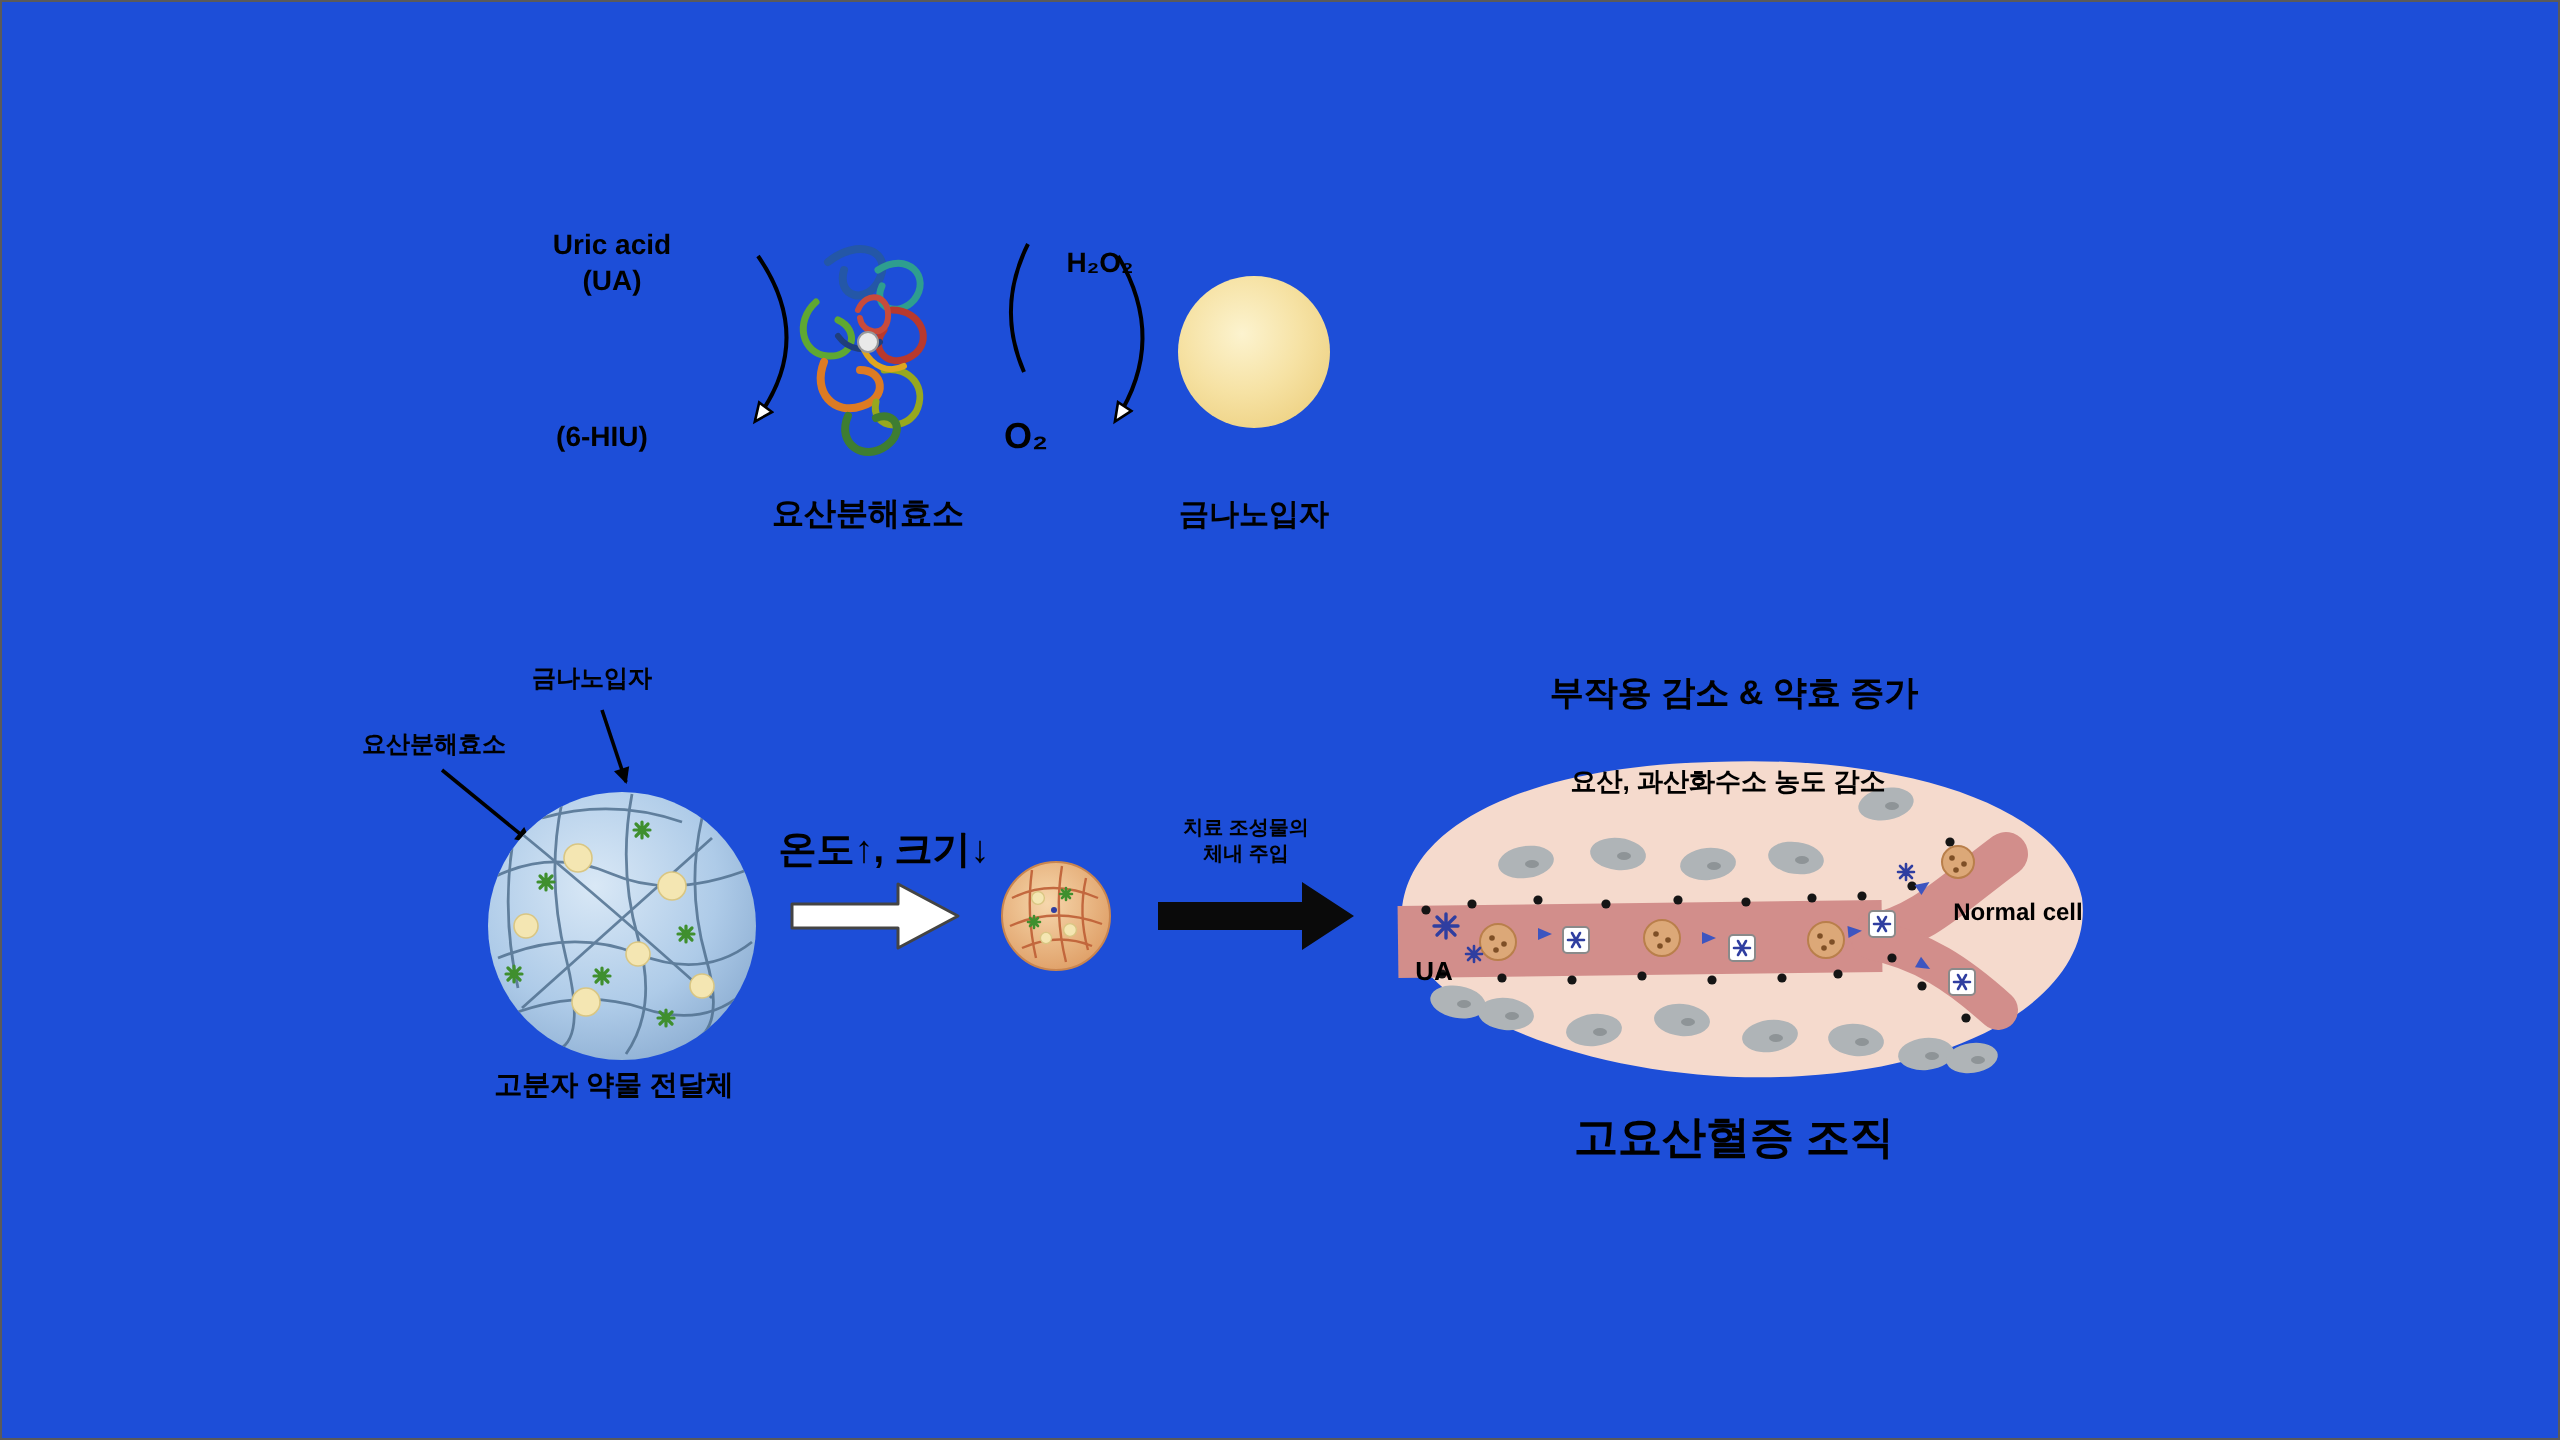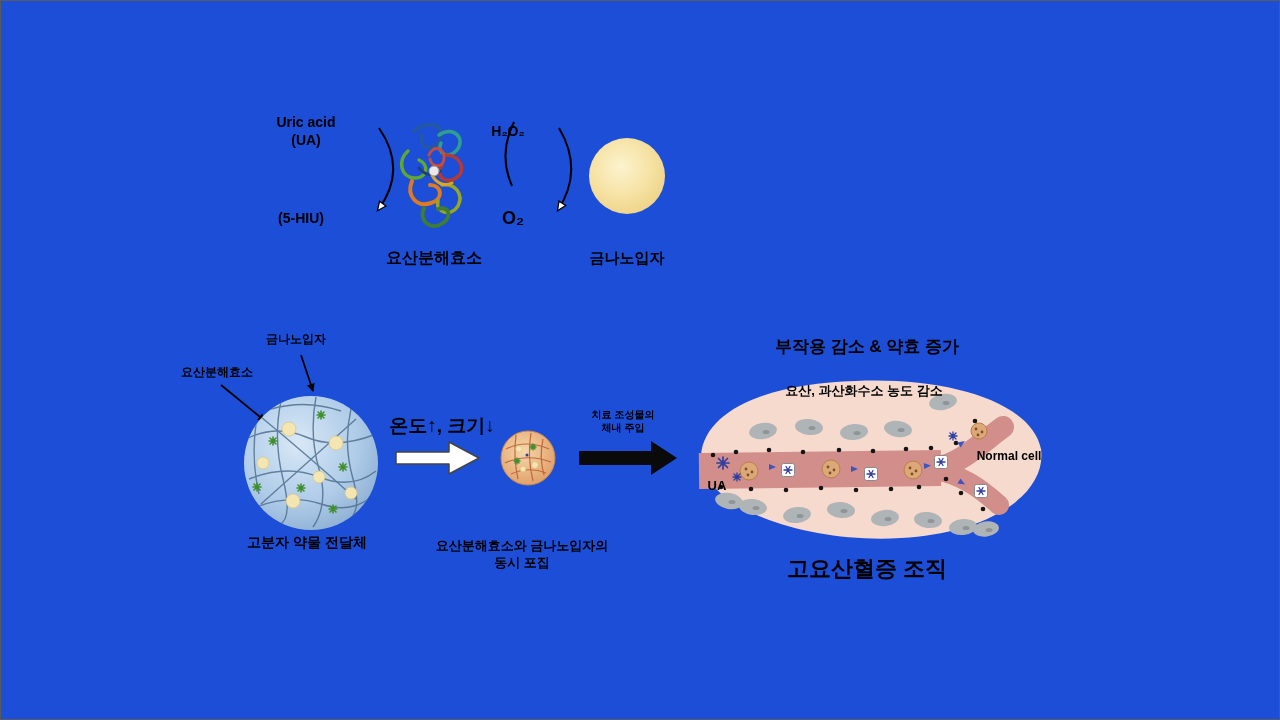--- a/index.html
+++ b/index.html
@@ -17,24 +17,24 @@
 <body>
 
 <div id="canvas">
 
   <div class="lbl" style="left:245px;top:112px;width:120px;font-size:14px">
     <div>Uric acid</div>
     <div>(UA)</div>
   </div>
 
   <div class="lbl" style="left:190px;top:208px;width:220px;font-size:14px">
-    <div>(5-HIU)</div>
+    <div>(6-HIU)</div>
   </div>
 
-  <div class="lbl" style="left:477px;top:121px;width:60px;font-size:14px">H₂O₂</div>
+  <div class="lbl" style="left:519px;top:121px;width:60px;font-size:14px">H₂O₂</div>
   <div class="lbl" style="left:487px;top:206px;width:50px;font-size:18px">O₂</div>
 
   <svg class="layer" style="left:355px;top:105px" width="240" height="130" viewBox="0 0 240 130">
     <defs>
       <marker id="ah1" markerWidth="14" markerHeight="14" refX="9" refY="5" orient="auto" markerUnits="userSpaceOnUse">
         <path d="M1,1 L10,5 L1,9 Z" fill="#ffffff" stroke="#000000" stroke-width="1.3"></path>
       </marker>
     </defs>
     <g fill="none" stroke="#000000" stroke-width="2">
       <path d="M23,22 Q52,64 22,104" marker-end="url(#ah1)"></path>
@@ -170,24 +170,20 @@
       </g>
       <circle cx="366" cy="126" r="1.5" fill="#2F3EA0"></circle>
     </g>
 
     <path d="M418,122 L490,122 L490,112 L516,129 L490,146 L490,136 L418,136 Z" fill="#0a0a0a"></path>
   </svg>
 
   <div class="lbl" style="left:206px;top:532px;width:200px;font-size:14px">고분자 약물 전달체</div>
   <div class="lbl" style="left:381px;top:413px;width:120px;font-size:19px">온도↑, 크기↓</div>
 
-  <div class="lbl" style="left:411px;top:537px;width:220px;font-size:13px">
-    <div>요산분해효소와 금나노입자의</div>
-    <div>동시 포집</div>
-  </div>
 
   <div class="lbl" style="left:552px;top:407px;width:140px;font-size:10px">
     <div>치료 조성물의</div>
     <div>체내 주입</div>
   </div>
 
   <svg class="layer" style="left:690px;top:356px" width="365" height="200" viewBox="0 0 365 200">
 
     <path d="M10,98 C14,52 80,26 165,24 C255,20 340,44 350,92 C356,136 300,176 210,181 C115,187 8,150 10,98 Z" fill="#F5DACD"></path>
 

